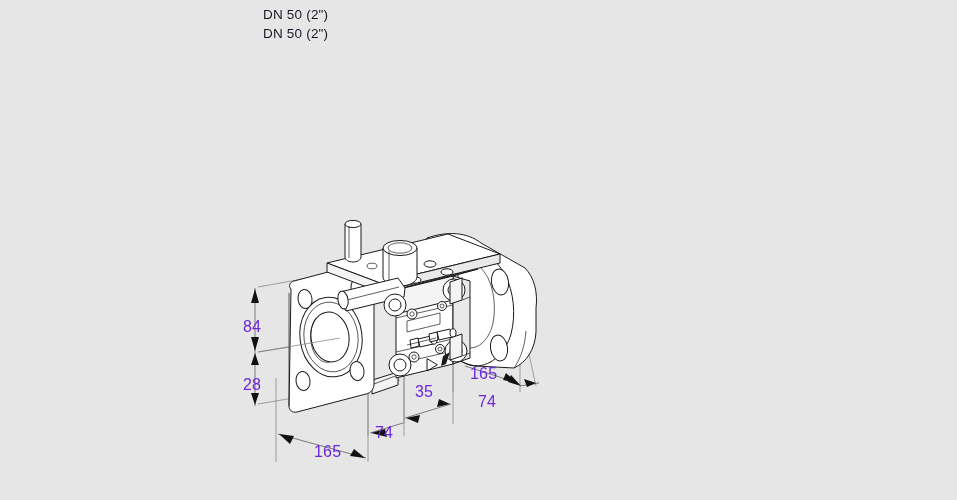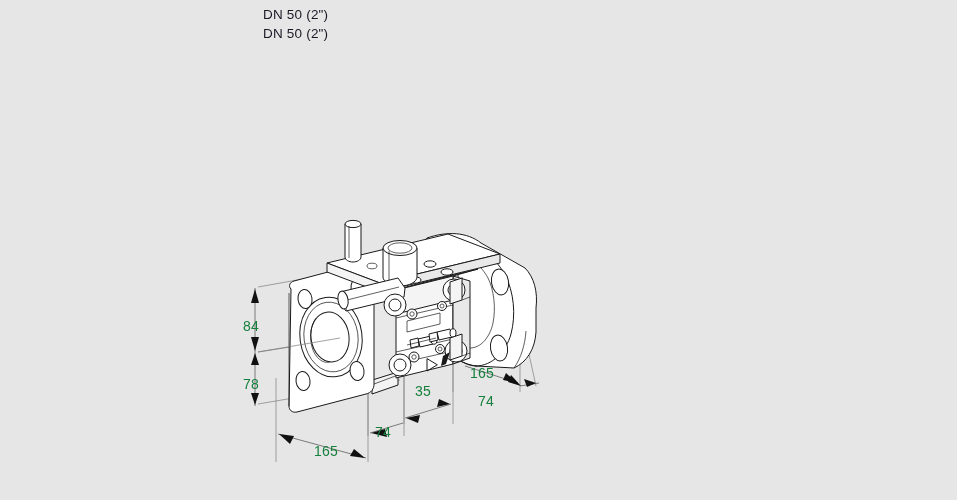--- a/index.html
+++ b/index.html
@@ -34,22 +34,22 @@
   }
   .drawing-layer {
     position: absolute;
     left: 0;
     top: 0;
     width: 957px;
     height: 500px;
   }
   .dim-text {
     position: absolute;
-    font-size: 14px;
-    color: #15803d;
+    font-size: 16px;
+    color: #6d28d9;
     letter-spacing: 0.2px;
     white-space: pre;
   }
 </style>
 </head>
 <body>
 
 <div id="root">
 
   <div class="spec-labels">
@@ -304,21 +304,21 @@
 
       <path class="dimline" d="M520,386 L539,383"></path>
       <polygon class="arrh" points="521,386 508,382 511,375"></polygon>
       <polygon class="arrh" points="536,383 524,379 527,387"></polygon>
     </g>
 
   </svg>
 
   <div>
     <span class="dim-text" style="left:243px; top:318px;">84</span>
-    <span class="dim-text" style="left:243px; top:376px;">78</span>
+    <span class="dim-text" style="left:243px; top:376px;">28</span>
     <span class="dim-text" style="left:314px; top:443px;">165</span>
     <span class="dim-text" style="left:375px; top:424px;">74</span>
     <span class="dim-text" style="left:415px; top:383px;">35</span>
     <span class="dim-text" style="left:470px; top:365px;">165</span>
     <span class="dim-text" style="left:478px; top:393px;">74</span>
   </div>
 
 </div>
 
 </body></html>

